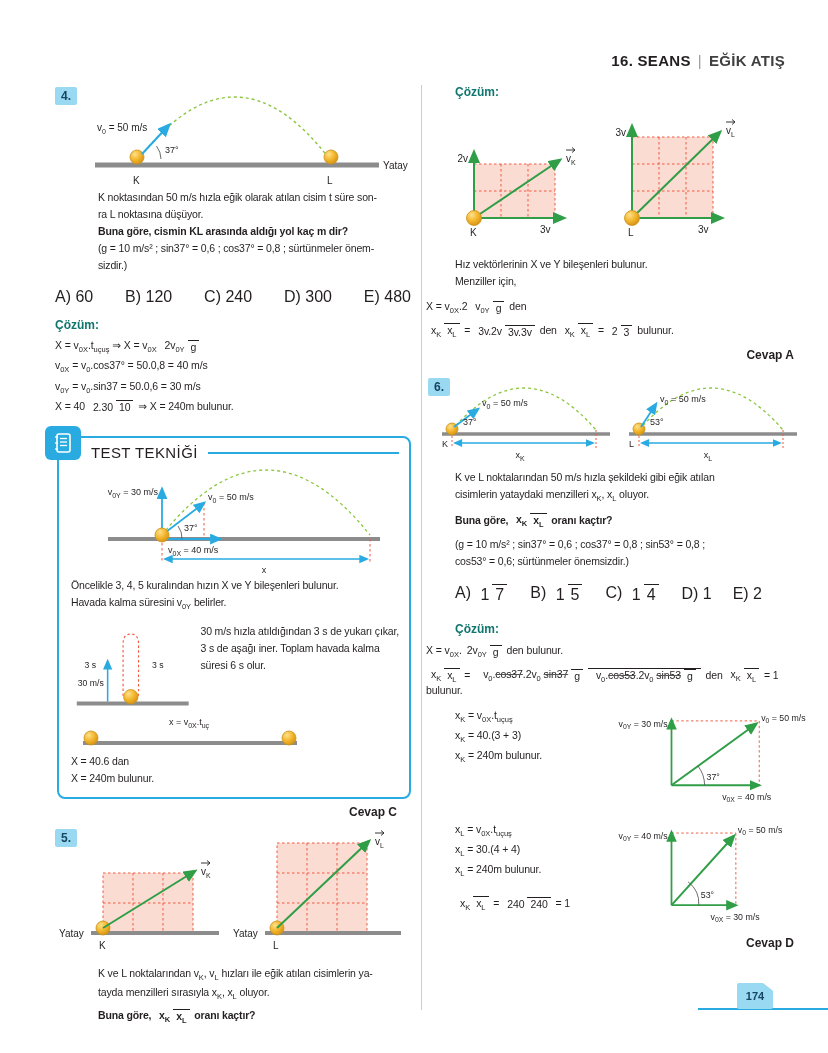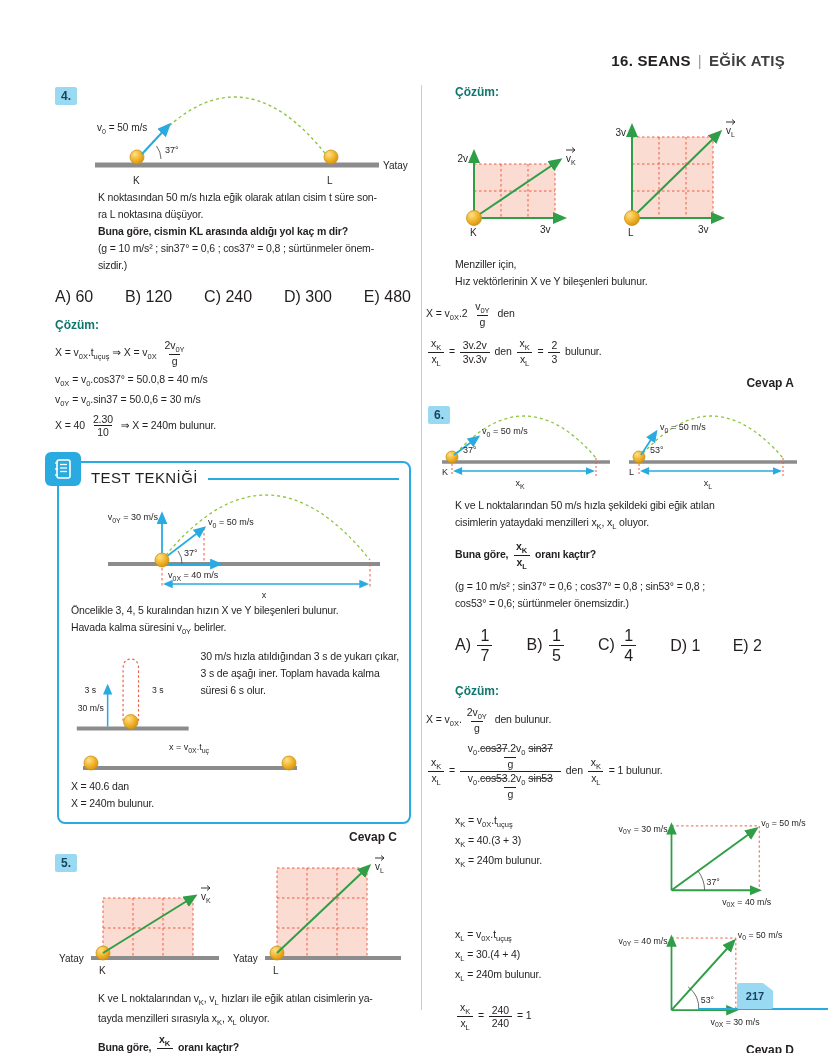--- a/index.html
+++ b/index.html
@@ -17,21 +17,21 @@
         font-size:12px;line-height:1;padding:3px 6px;border-radius:2px;}
   .ind{margin-left:43px;}
   .colR .ind{margin-left:29px;}
   .txt{font-size:10.5px;line-height:1.62;letter-spacing:-0.15px;}
   .nw{white-space:nowrap;}
   .b{font-weight:bold;}
   .cozum{color:#0f766e;font-weight:bold;font-size:12px;margin:12px 0 7px;}
   .opts{display:flex;justify-content:space-between;font-size:16px;margin:14px 0 4px;align-items:center;}
   .eq{font-size:10.5px;margin:5px 0;letter-spacing:-0.1px;}
   .eq.big{margin:8px 0;}
-  .fr{display:inline-flex;flex-direction:column;align-items:center;vertical-align:middle;
+  .fr{display:inline-flex;flex-direction:row;align-items:center;vertical-align:middle;
       margin:0 2px;text-align:center;line-height:1.2;}
   .fr .num,.fr .den{display:block;padding:0 3px;}
   .fr .den{border-top:1px solid #231f20;}
   sub{font-size:7.5px;letter-spacing:0;}
   .st{text-decoration:line-through;text-decoration-color:#555;}
   .cevap{font-weight:bold;font-size:12px;text-align:right;margin:6px 14px 8px 0;}
   .ttbox{border:2px solid #29abe2;border-radius:8px;position:relative;
          padding:6px 10px 10px 12px;margin:22px 0 4px 2px;}
   .tthead{display:flex;align-items:center;gap:10px;margin-bottom:2px;}
   .tticon{width:36px;height:34px;background:#29abe2;border-radius:6px;flex:0 0 36px;
@@ -268,22 +268,22 @@
       <line x1="192" y1="112" x2="282" y2="112" stroke="#2f9e47" stroke-width="2" marker-end="url(#mG)"></line>
       <line x1="192" y1="112" x2="280" y2="26" stroke="#2f9e47" stroke-width="2" marker-end="url(#mG)"></line>
       <circle cx="192" cy="112" r="7.5" fill="url(#ballg)" stroke="#c8921a" stroke-width="0.8"></circle>
       <text class="lbl" x="186" y="30" text-anchor="end">3v</text>
       <text class="lbl" x="258" y="127">3v</text>
       <path d="M286,16 h9 m0,0 l-3,-2.5 m3,2.5 l-3,2.5" stroke="#231f20" stroke-width="0.9" fill="none"></path>
       <text class="lbl" x="286" y="28"><tspan>v</tspan><tspan class="sl" dy="2.5">L</tspan></text>
       <text class="lbl" x="188" y="130">L</text>
     </svg>
     <div class="txt ind" style="margin-top:6px">
+      <div class="nw">Hız vektörlerinin X ve Y bileşenleri bulunur.</div>
       <div class="nw">Menziller için,</div>
-      <div class="nw">Hız vektörlerinin X ve Y bileşenleri bulunur.</div>
     </div>
     <div class="eq big ind" style="margin-top:10px">X = v<sub>0X</sub>.2 <span class="fr">
           <span class="num">v<sub>0Y</sub></span>
           <span class="den">g</span>
         </span> den</div>
     <div class="eq big ind"><span class="fr">
           <span class="num">x<sub>K</sub></span>
           <span class="den">x<sub>L</sub></span>
         </span> = <span class="fr">
           <span class="num">3v.2v</span>
@@ -419,13 +419,13 @@
         <text class="lbs" x="128" y="14"><tspan>v</tspan><tspan class="sl" dy="2.5">0</tspan><tspan dy="-2.5"> = 50 m/s</tspan></text>
         <text class="lbs" x="100" y="103"><tspan>v</tspan><tspan class="sl" dy="2.5">0X</tspan><tspan dy="-2.5"> = 30 m/s</tspan></text>
       </svg>
     </div>
     <div class="cevap">Cevap D</div>
   </div>
 
 </div>
 
 <div class="pgline"></div>
-<div class="pgtab">217</div>
+<div class="pgtab">174</div>
 
 </body></html>

